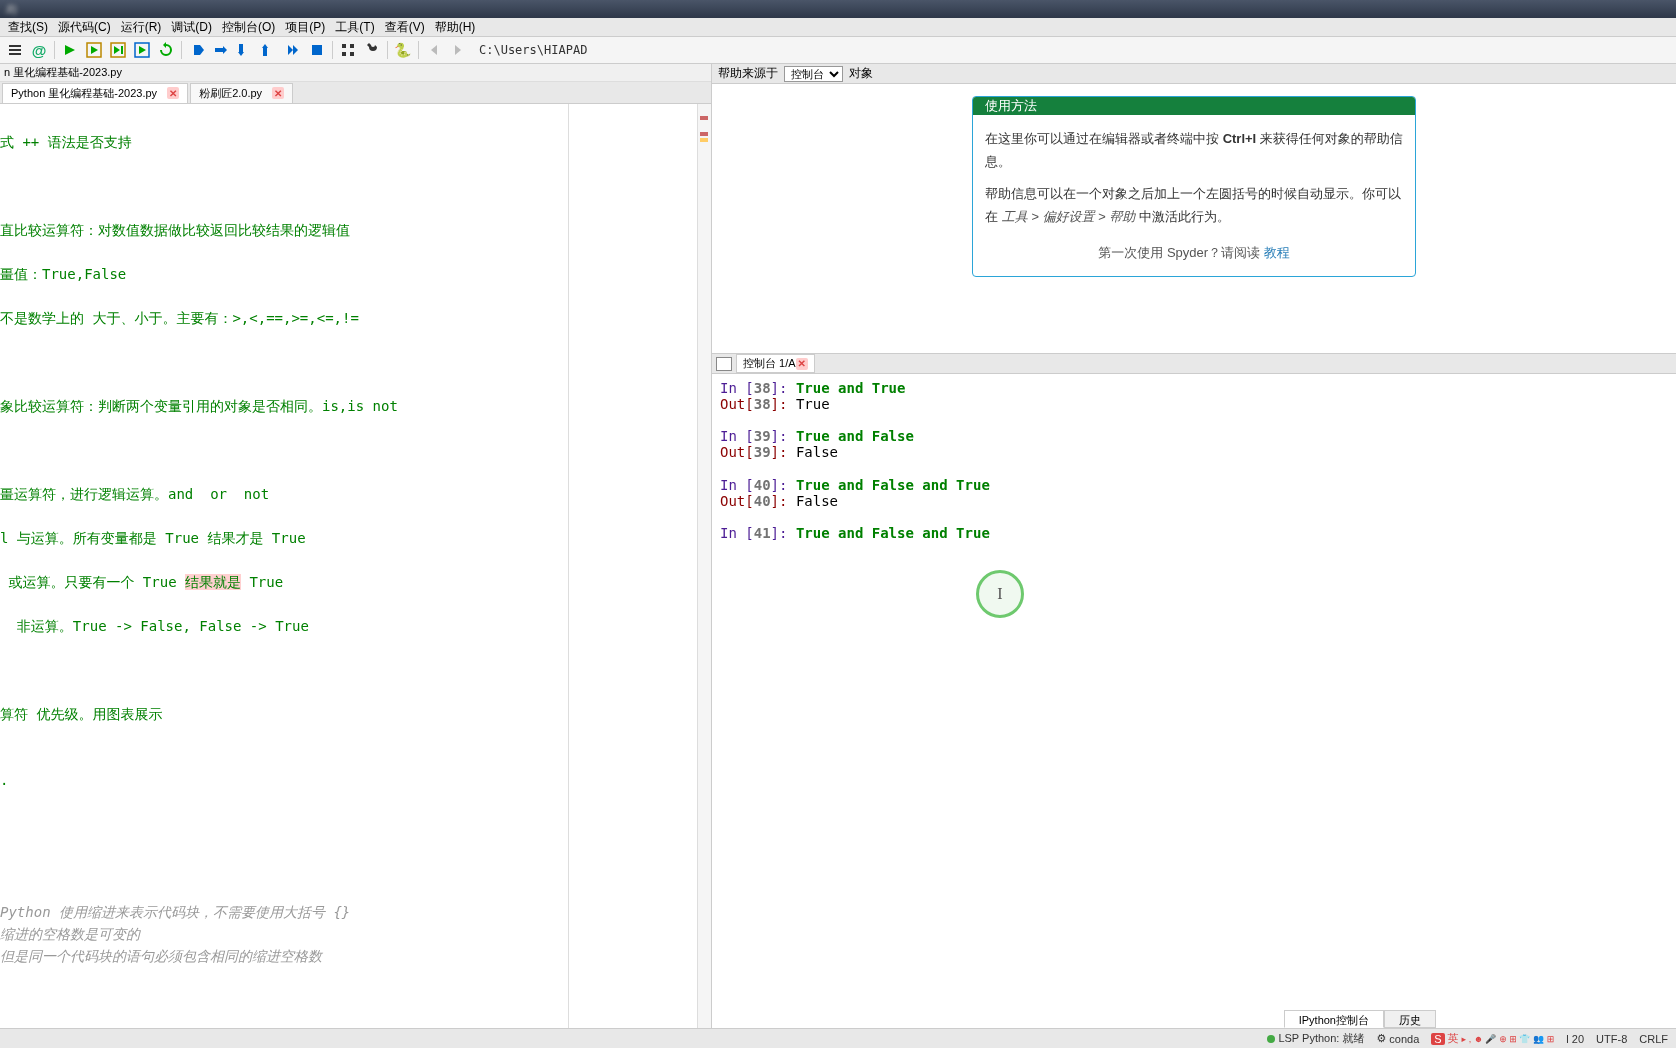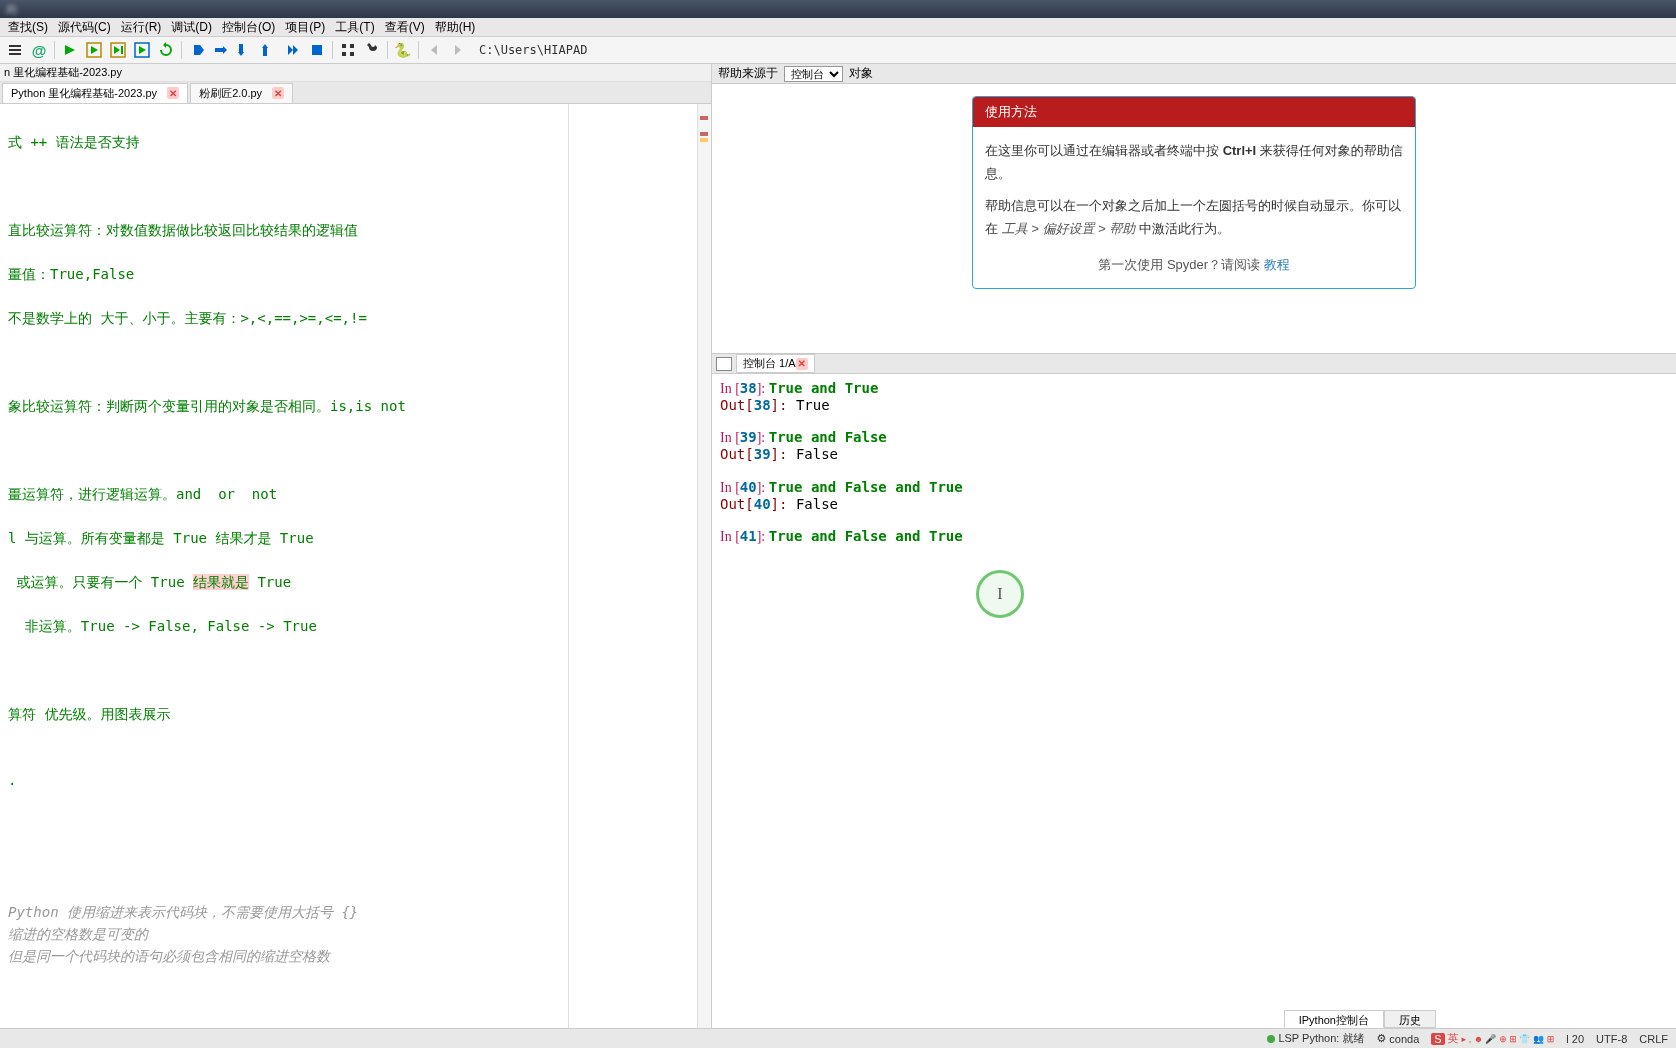--- a/index.html
+++ b/index.html
@@ -14,49 +14,49 @@
 .tb-path { margin-left: 8px; font-size: 12px; color: #333; font-family: Consolas, monospace; }
 .main-split { display: flex; height: calc(100% - 64px - 20px); }
 .left-panel { width: 712px; background: #fff; display: flex; flex-direction: column; border-right: 1px solid #ccc; }
 .right-panel { flex: 1; display: flex; flex-direction: column; }
 .editor-title-bar { height: 18px; background: #f0f0f0; border-bottom: 1px solid #ddd; padding: 0 4px; font-size: 11px; display: flex; align-items: center; }
 .tab-bar { height: 22px; background: #e8e8e8; border-bottom: 1px solid #ccc; display: flex; align-items: center; padding: 0 2px; }
 .tab { padding: 2px 8px; background: #f8f8f8; border: 1px solid #ccc; border-bottom: none; margin-right: 2px; display: flex; align-items: center; gap: 10px; font-size: 11px; cursor: pointer; }
 .tab.active { background: #fff; }
 .tab-close { color: #d44; font-weight: bold; font-size: 10px; width: 12px; height: 12px; display: flex; align-items: center; justify-content: center; border-radius: 2px; background: #fcc; }
 .editor-area { flex: 1; background: #fff; padding: 8px 4px; font-family: Consolas, monospace; font-size: 14px; position: relative; overflow: hidden; }
-.editor-content { position: absolute; left: 8px; top: 8px; }
+.editor-content { position: absolute; left: 0; top: 8px; }
 .code-line { height: 22px; white-space: pre; color: #008000; padding-left: 0; }
 .code-highlight { background: #ffd0d0; display: inline; }
 .code-italic { font-style: italic; color: #999; }
 .editor-vline { position: absolute; left: 568px; top: 0; bottom: 0; width: 1px; background: #ddd; }
 .editor-gutter { position: absolute; right: 0; top: 0; bottom: 0; width: 14px; background: #f5f5f5; border-left: 1px solid #ddd; }
 .gutter-mark { position: absolute; width: 8px; height: 4px; right: 3px; }
 .help-header { height: 20px; background: #e8e8e8; border-bottom: 1px solid #ccc; display: flex; align-items: center; padding: 0 6px; gap: 6px; font-size: 12px; }
 .help-select { font-size: 11px; padding: 0 2px; border: 1px solid #999; background: #fff; }
 .help-body { flex: 1; background: #fff; padding: 12px; display: flex; flex-direction: column; align-items: center; overflow: auto; }
 .help-card { width: 444px; border: 1px solid #2ba5d8; border-radius: 4px; overflow: hidden; }
-.help-card-title { background: #b91c1c; color: #fff; padding: 6px 12px; font-size: 13px; }
+.help-card-title { background: #15803d; color: #fff; padding: 0 12px; font-size: 13px; }
 .help-card-body { padding: 12px; font-size: 13px; line-height: 1.8; color: #333; }
 .help-card-body em { font-style: italic; color: #555; }
 .help-tutorial { text-align: center; margin-top: 12px; font-size: 13px; color: #555; }
 .help-tutorial a { color: #2a7fb8; cursor: pointer; }
 .help-panel { height: 290px; display: flex; flex-direction: column; border-bottom: 1px solid #ccc; }
 .pane-tabs { height: 20px; background: #e8e8e8; border-top: 1px solid #ccc; display: flex; align-items: center; justify-content: center; gap: 0; }
 .pane-tab { padding: 2px 14px; border: 1px solid #ccc; background: #f0f0f0; font-size: 11px; cursor: pointer; }
 .pane-tab.active { background: #fff; border-bottom-color: #fff; }
 .console-panel { flex: 1; display: flex; flex-direction: column; background: #fff; }
 .console-tab-bar { height: 20px; background: #e8e8e8; border-bottom: 1px solid #ccc; display: flex; align-items: center; padding: 0 4px; gap: 4px; }
 .console-icon { width: 16px; height: 14px; border: 1px solid #888; background: #fff; }
 .console-tab { padding: 1px 6px; background: #fff; border: 1px solid #ccc; display: flex; align-items: center; font-size: 11px; }
 .console-body { flex: 1; padding: 6px 8px; font-family: Consolas, monospace; font-size: 14px; overflow: auto; position: relative; }
 .console-line { white-space: pre; line-height: 1.15; }
-.c-in { color: #be185d; font-family: Liberation Serif, serif; }
+.c-in { color: #4c1d95; }
 .c-out { color: #8b0000; }
-.c-num { color: #0369a1; font-weight: bold; }
+.c-num { color: #737373; font-weight: bold; }
 .c-txt { color: #000; }
 .c-kw { color: #008000; font-weight: bold; }
 .cursor-ring { position: absolute; width: 48px; height: 48px; border: 3px solid #6ec96e; border-radius: 50%; background: rgba(110,201,110,0.1); display: flex; align-items: center; justify-content: center; color: #555; font-family: serif; font-size: 16px; }
 .status-bar { height: 20px; background: #e8e8e8; border-top: 1px solid #ccc; display: flex; align-items: center; justify-content: flex-end; padding: 0 8px; gap: 12px; font-size: 11px; color: #333; }
 .status-item { display: flex; align-items: center; gap: 3px; }
 .status-dot { width: 8px; height: 8px; border-radius: 50%; background: #4a4; }
 .bottom-tabs { height: 18px; display: flex; justify-content: flex-end; padding-right: 240px; }
 svg { display: block; }
 </style>
 </head>

